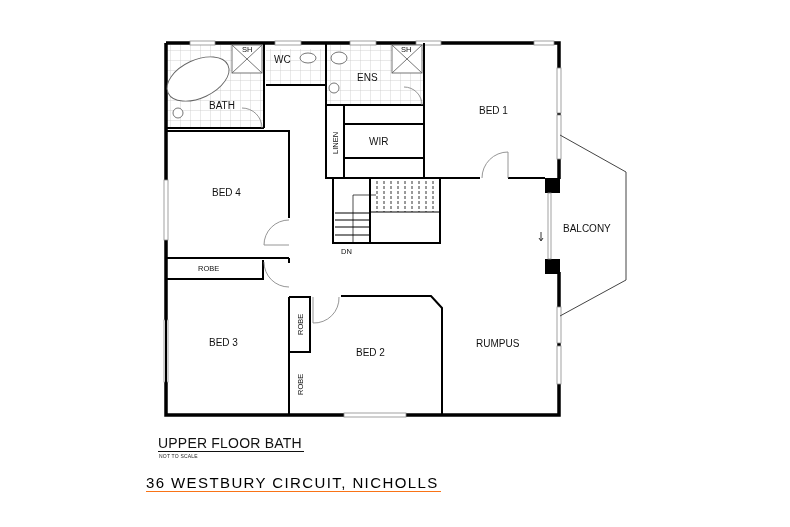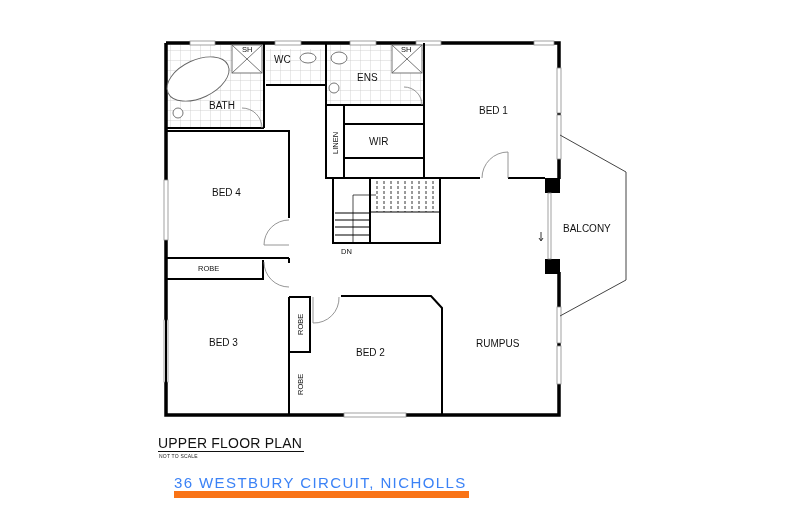--- a/index.html
+++ b/index.html
@@ -2,21 +2,21 @@
 <html><head>
 <meta charset="utf-8">
 <style>
   html, body { margin: 0; padding: 0; background: #ffffff; }
   body { width: 790px; height: 527px; position: relative; overflow: hidden; font-family: "Liberation Sans", sans-serif; }
   #plan { position: absolute; left: 0; top: 0; }
   .lbl { font-family: "Liberation Sans", sans-serif; fill: #111; font-size: 10px; }
   .lbl-sm { font-family: "Liberation Sans", sans-serif; fill: #111; font-size: 7.5px; }
   .title { position: absolute; left: 158px; top: 436px; font-size: 14px; color: #111; letter-spacing: 0.2px; border-bottom: 1px solid #111; line-height: 15px; padding-right: 2px; }
   .subtitle { position: absolute; left: 159px; top: 453px; font-size: 5px; color: #222; letter-spacing: 0.2px; }
-  .address { position: absolute; left: 174px; top: 474px; font-size: 15px; color: #3b82f6; letter-spacing: 1.4px; border-bottom: 7px solid #f97316; line-height: 17px; padding-right: 2px; }
+  .address { position: absolute; left: 146px; top: 474px; font-size: 15px; color: #000000; letter-spacing: 1.4px; border-bottom: 1px solid #f97316; line-height: 17px; padding-right: 2px; }
 </style>
 </head>
 <body>
 
 <svg id="plan" width="790" height="527" viewBox="0 0 790 527" xmlns="http://www.w3.org/2000/svg">
   <defs>
     <pattern id="tiles" width="10" height="10" patternUnits="userSpaceOnUse">
       <rect width="10" height="10" fill="#fff"></rect>
       <path d="M10 0 L0 0 0 10" fill="none" stroke="#c8c8c8" stroke-width="0.8"></path>
     </pattern>
@@ -151,15 +151,15 @@
     <text class="lbl" x="356" y="356">BED 2</text>
     <text class="lbl" x="476" y="347">RUMPUS</text>
   </g>
 
   <g stroke="#000" stroke-width="0.8" fill="none">
     <line x1="541" y1="232" x2="541" y2="240"></line>
     <path d="M539 238 L541 241 L543 238"></path>
   </g>
 </svg>
 
-<div class="title">UPPER FLOOR PLAN</div>
+<div class="title">UPPER FLOOR BATH</div>
 <div class="subtitle">NOT TO SCALE</div>
 <div class="address">36 WESTBURY CIRCUIT, NICHOLLS</div>
 
 </body></html>

